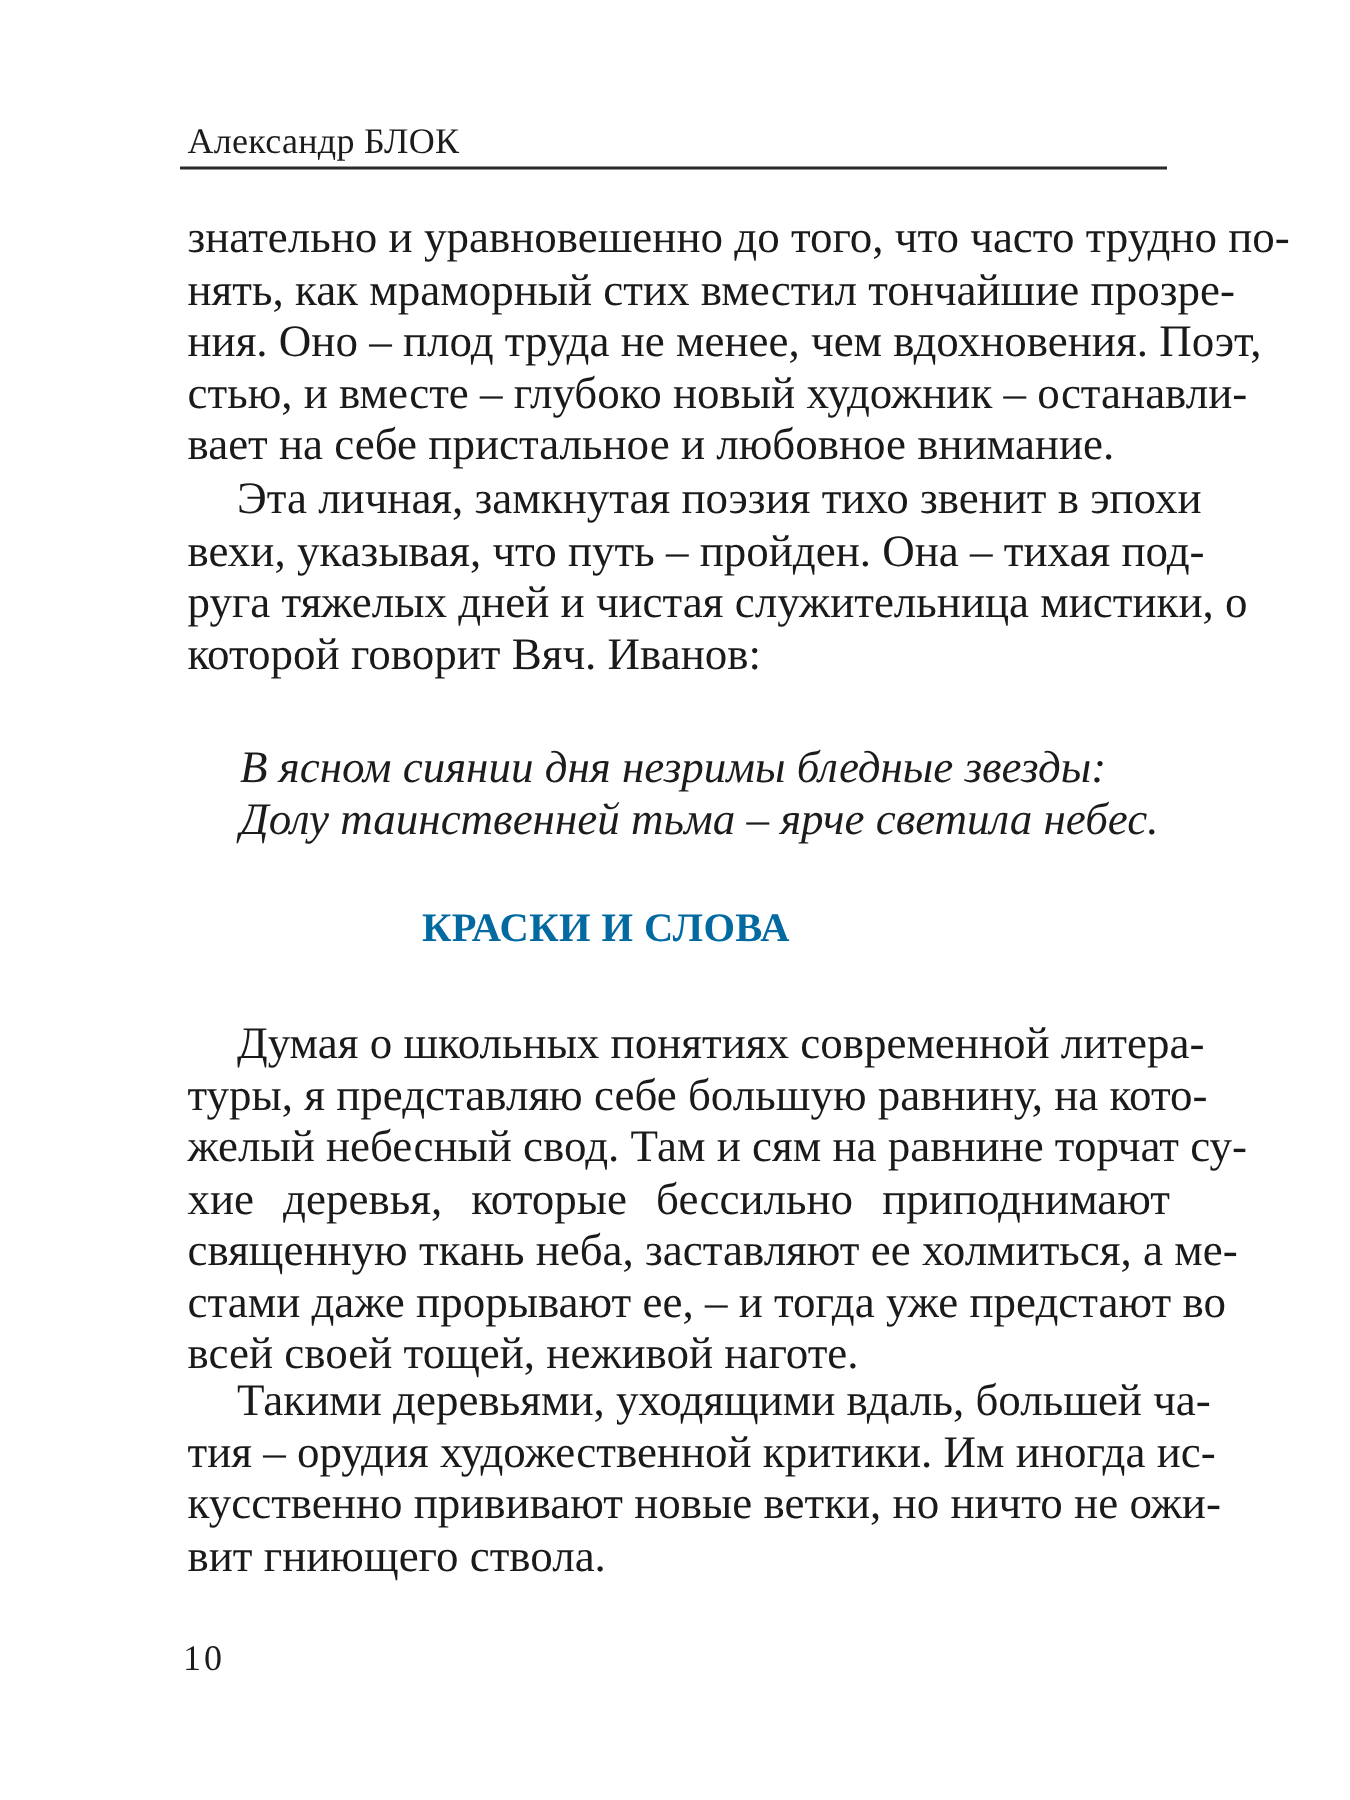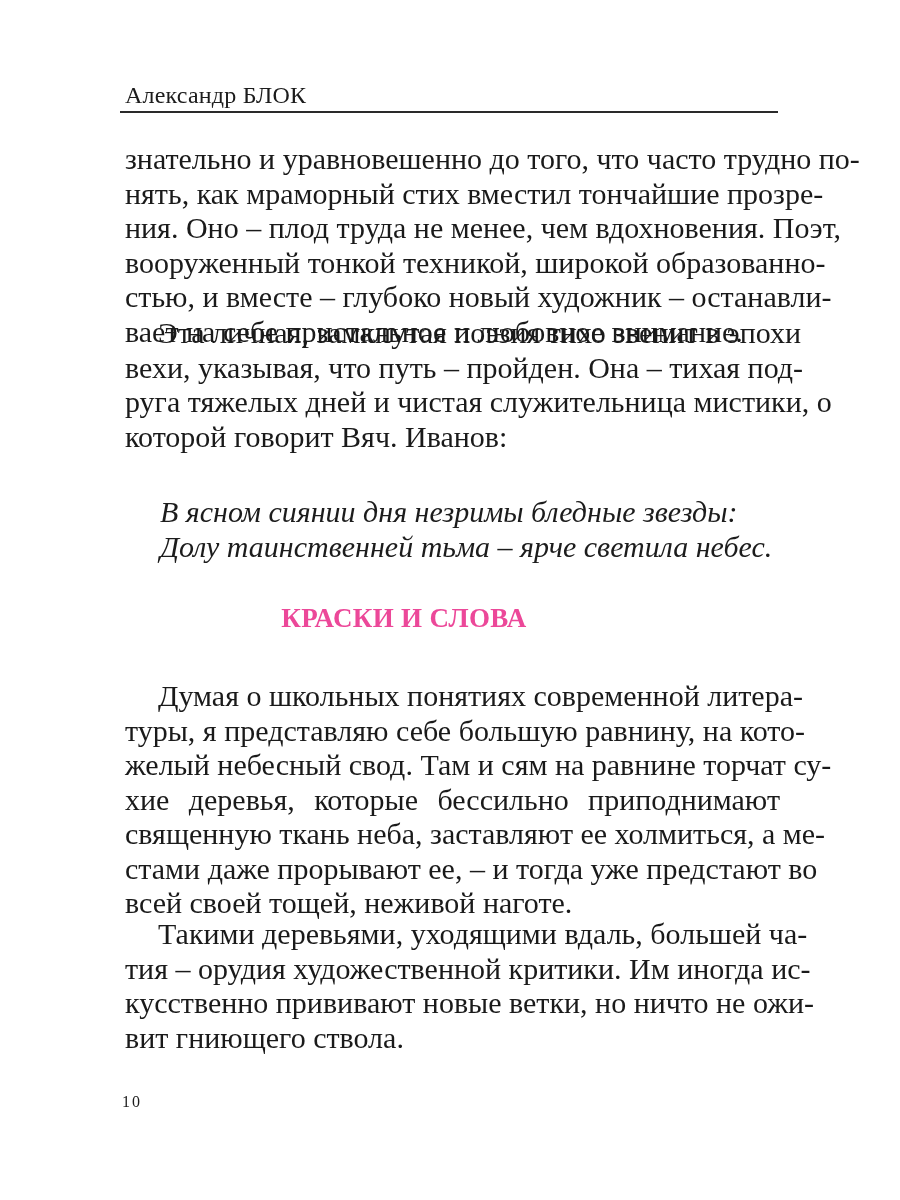--- a/index.html
+++ b/index.html
@@ -65,44 +65,43 @@
   .poem .pline { display: block; white-space: nowrap; }
   .section-title {
     position: absolute;
     left: 0;
     width: 808px;
     top: 603px;
     text-align: center;
     font-size: 27px;
     font-weight: bold;
     letter-spacing: 0.3px;
-    color: #ec4899;
+    color: #0369a1;
   }
   .para3 { top: 679px; }
   .para4 { top: 917px; }
   .page-number {
     position: absolute;
     left: 122px;
     top: 1093px;
-    font-size: 16px;
+    font-size: 24px;
     letter-spacing: 2px;
     color: #1c1c1c;
   }
 </style>
 </head>
 <body>
 
 <div class="running-head">Александр БЛОК</div>
 <div class="head-rule"></div>
 
 <div class="text-block para1">
   <span class="line">знательно и уравновешенно до того, что часто трудно по-</span>
   <span class="line">нять, как мраморный стих вместил тончайшие прозре-</span>
   <span class="line">ния. Оно – плод труда не менее, чем вдохновения. Поэт,</span>
-  <span class="line">вооруженный тонкой техникой, широкой образованно-</span>
   <span class="line">стью, и вместе – глубоко новый художник – останавли-</span>
   <span class="line last">вает на себе пристальное и любовное внимание.</span>
 </div>
 
 <div class="text-block para2">
   <span class="line indent">Эта личная, замкнутая поэзия тихо звенит в эпохи</span>
   <span class="line">вехи, указывая, что путь – пройден. Она – тихая под-</span>
   <span class="line">руга тяжелых дней и чистая служительница мистики, о</span>
   <span class="line last">которой говорит Вяч. Иванов:</span>
 </div>

